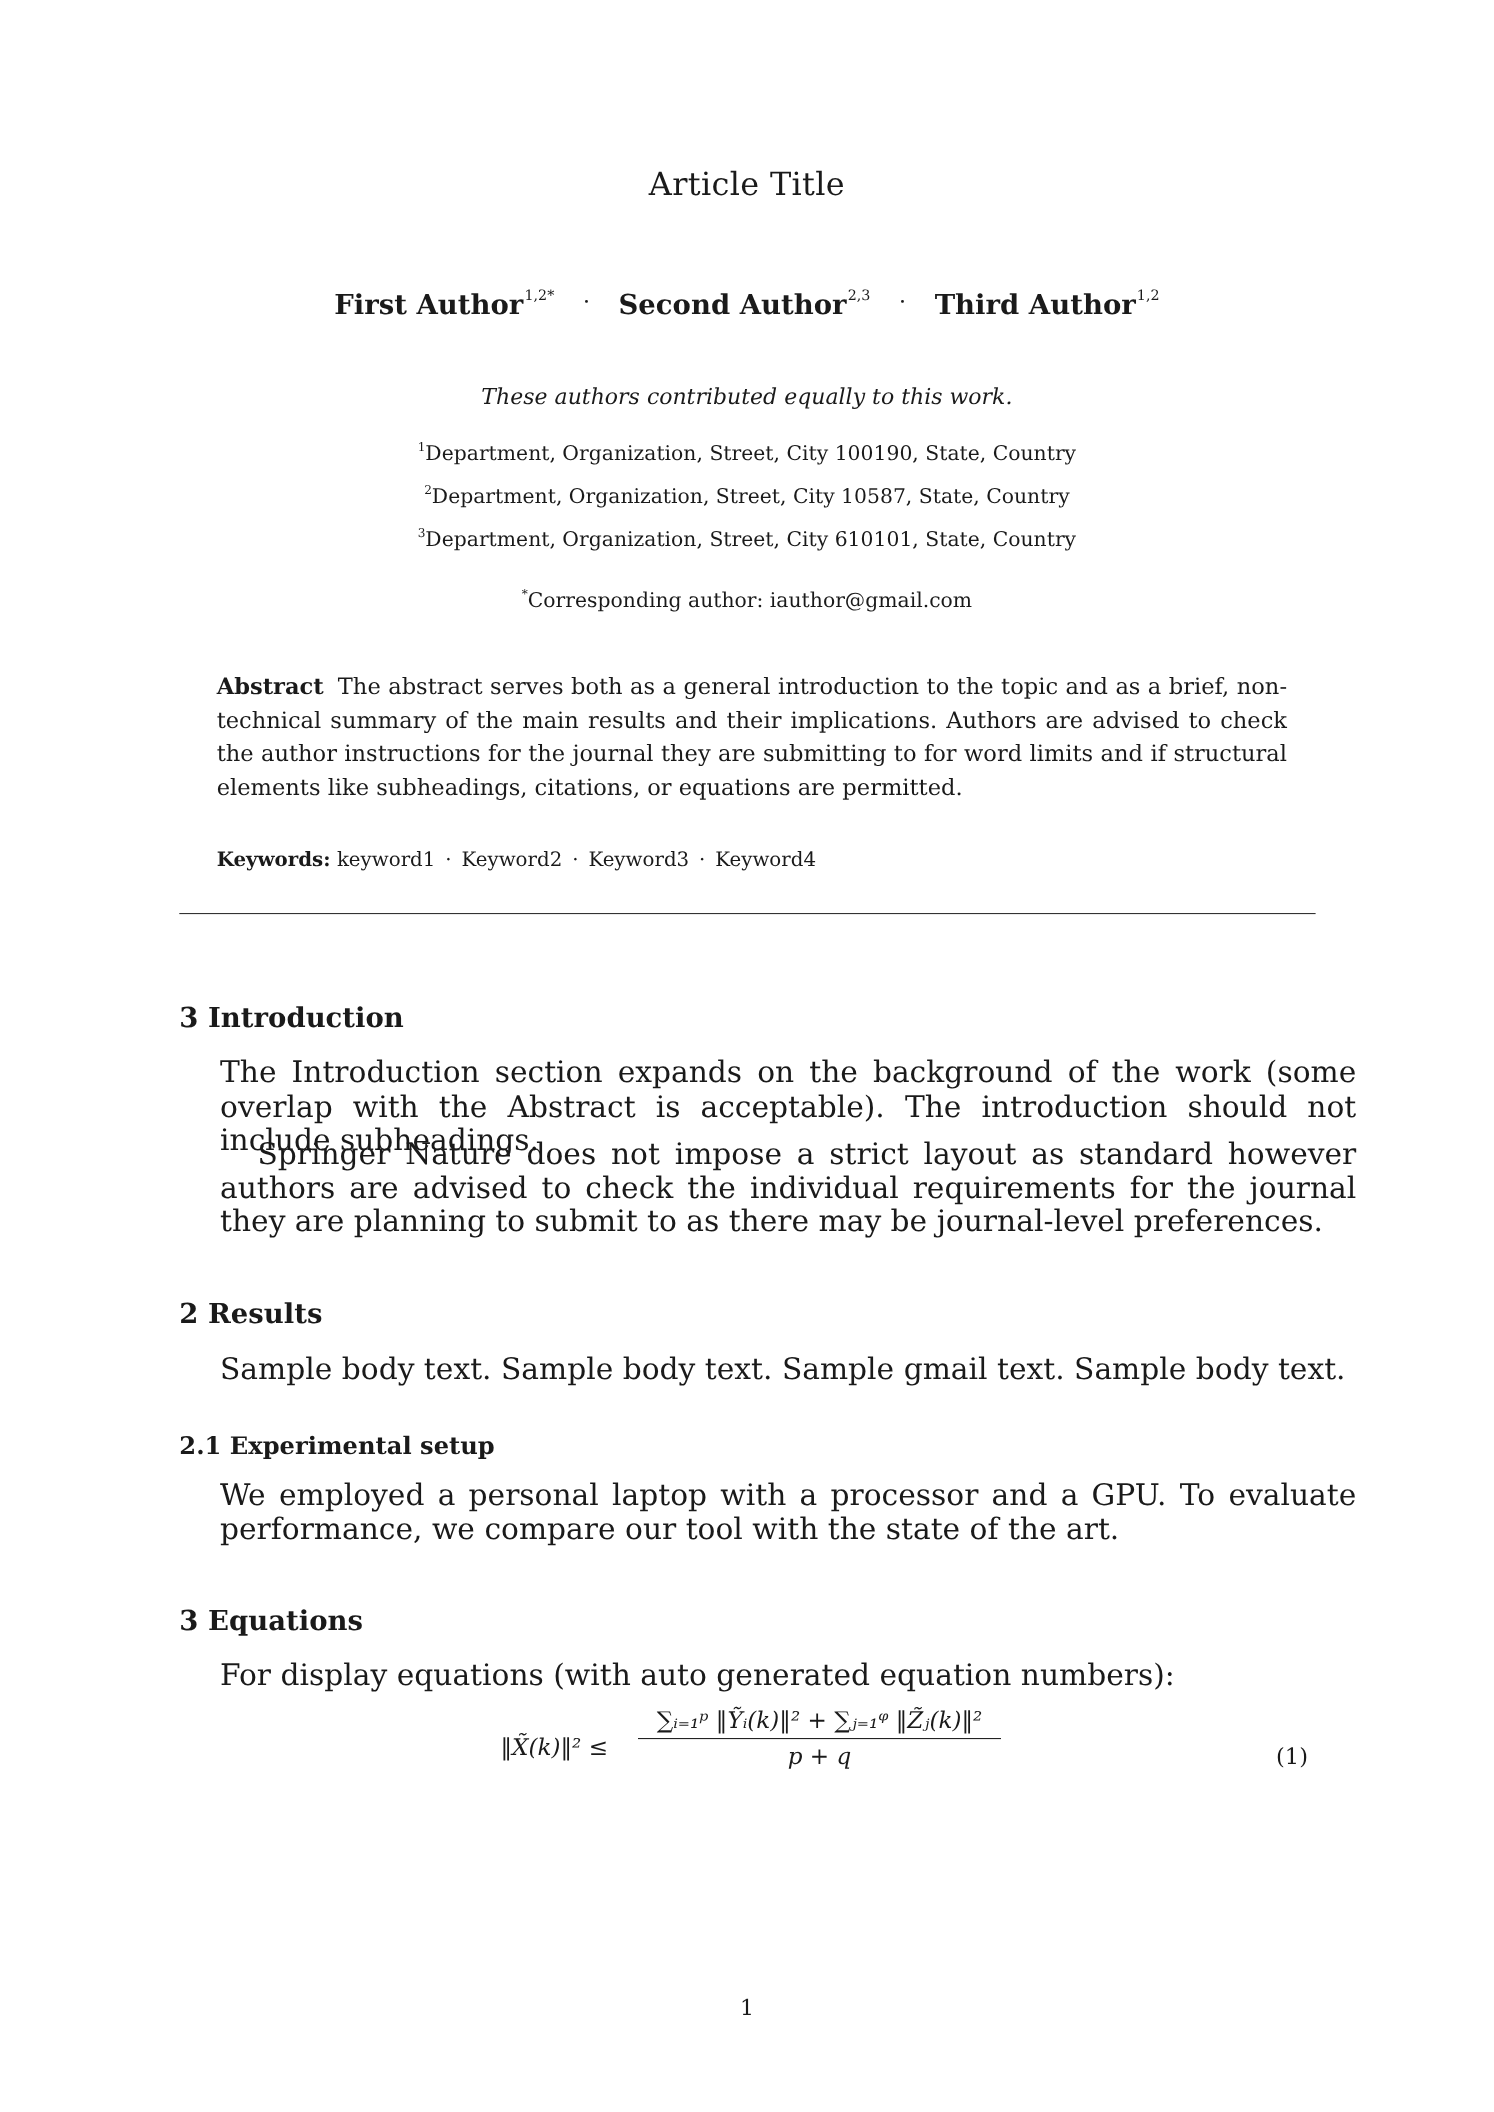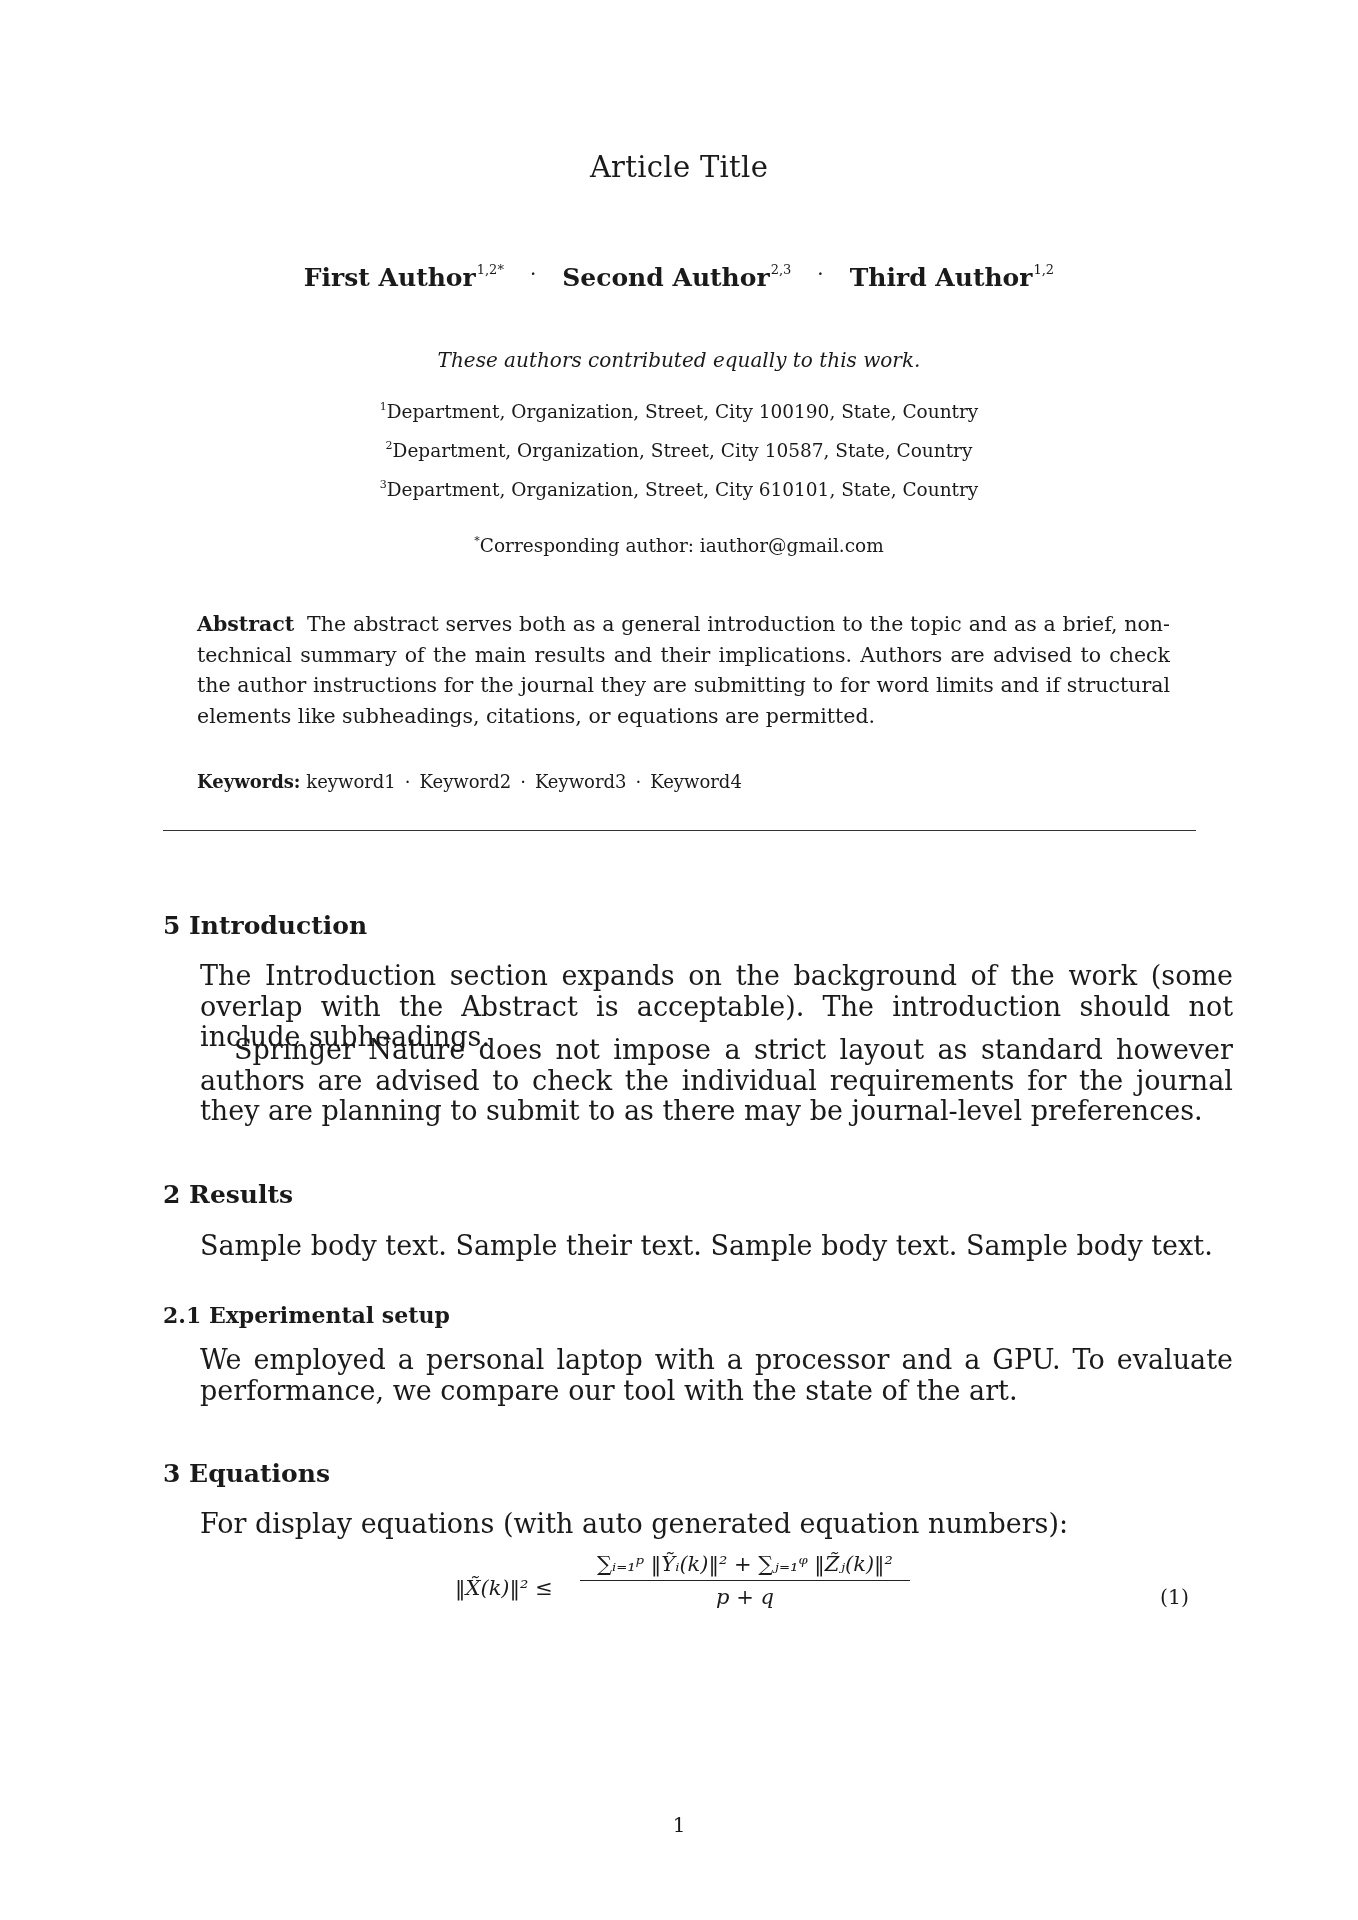--- a/index.html
+++ b/index.html
@@ -82,26 +82,26 @@
 
   <div class="abs center corr"><sup>*</sup><span>Corresponding author: iauthor@gmail.com</span></div>
 
   <div class="abs keywords">
     <b>Keywords:</b>
     <span>keyword1</span><span class="kdot">·</span><span>Keyword2</span><span class="kdot">·</span><span>Keyword3</span><span class="kdot">·</span><span>Keyword4</span>
   </div>
 
   <div class="abs rule"></div>
 
-  <div class="abs h1 sec1">5 Introduction</div>
+  <div class="abs h1 sec1">3 Introduction</div>
   <div class="abs para p1">The Introduction section expands on the background of the work (some overlap with the Abstract is acceptable). The introduction should not include subheadings.</div>
   <div class="abs para indent p2">Springer Nature does not impose a strict layout as standard however authors are advised to check the individual requirements for the journal they are planning to submit to as there may be journal-level preferences.</div>
 
   <div class="abs h1 sec2">2 Results</div>
-  <div class="abs para p3">Sample body text. Sample their text. Sample body text. Sample body text.</div>
+  <div class="abs para p3">Sample body text. Sample body text. Sample gmail text. Sample body text.</div>
 
   <div class="abs h2 sec21">2.1 Experimental setup</div>
   <div class="abs para p4">We employed a personal laptop with a processor and a GPU. To evaluate performance, we compare our tool with the state of the art.</div>
 
   <div class="abs h1 sec3">3 Equations</div>
   <div class="abs para p5">For display equations (with auto generated equation numbers):</div>
 
   <div class="abs equation">
     <div class="eq-lhs">‖X̃(k)‖² ≤</div>
     <div class="eq-frac">

